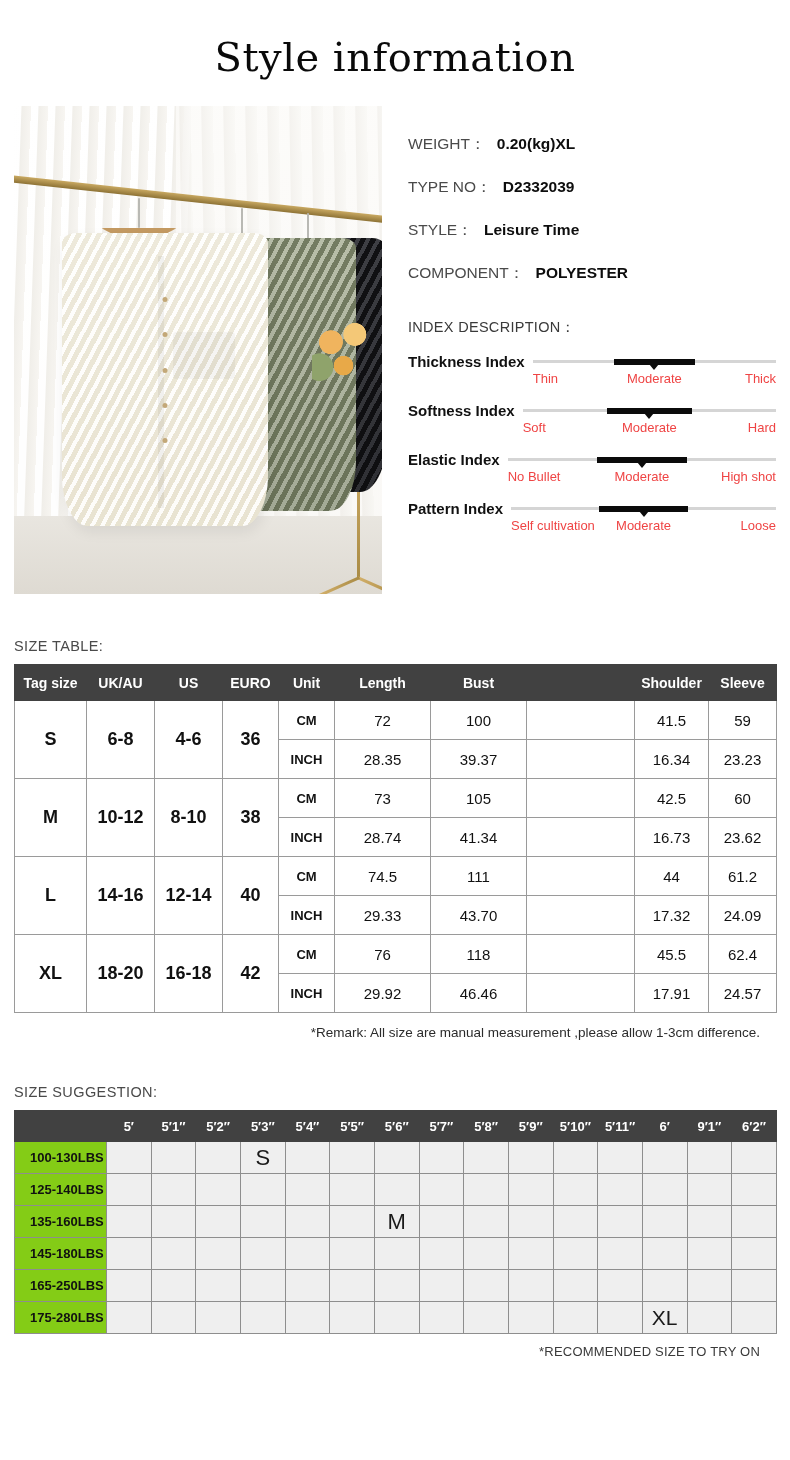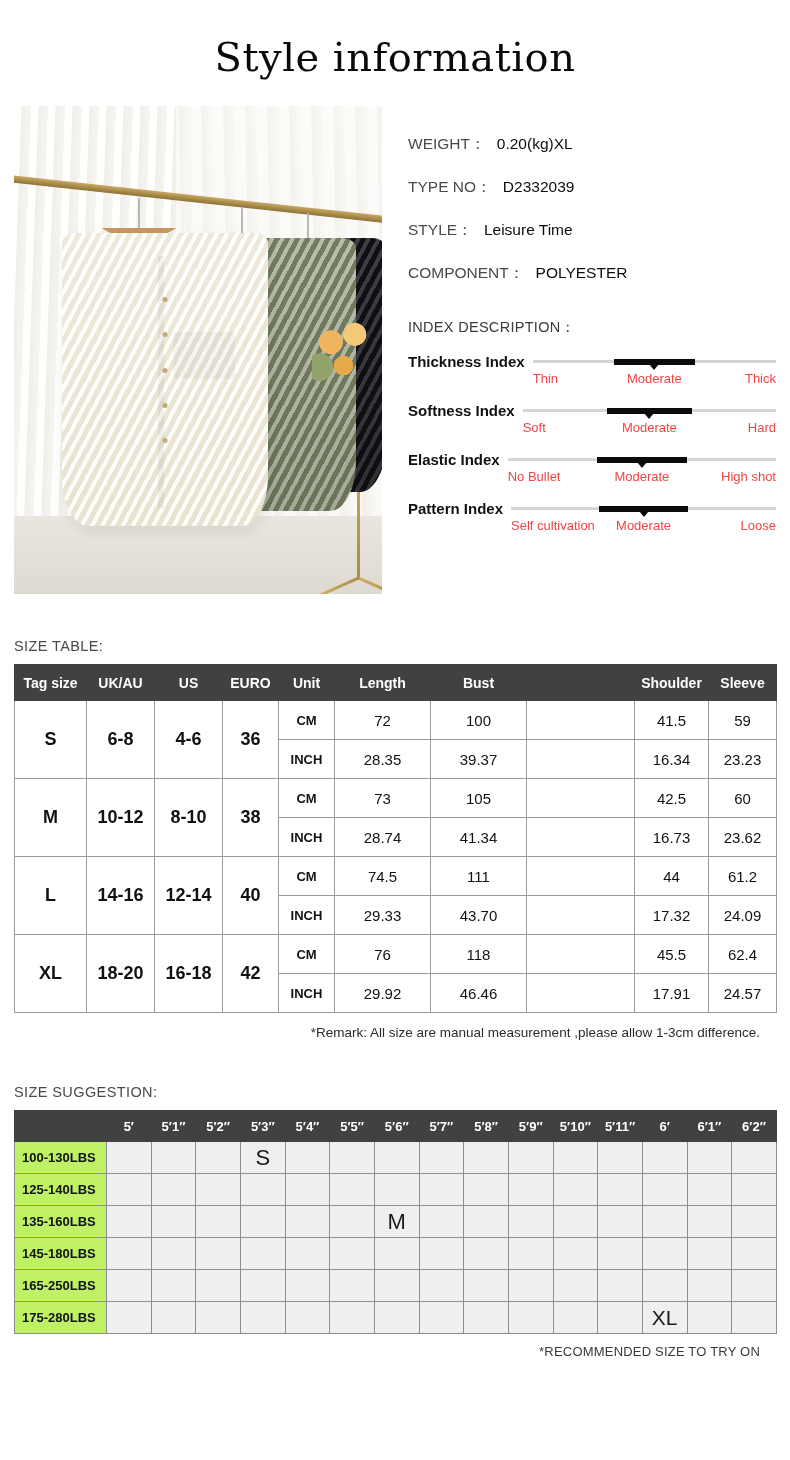--- a/index.html
+++ b/index.html
@@ -142,21 +142,21 @@
       radial-gradient(circle at 68% 30%, #f4c877 0 16%, transparent 17%),
       radial-gradient(circle at 50% 70%, #e8a948 0 15%, transparent 16%),
       radial-gradient(circle at 12% 72%, #8fa36b 0 17%, transparent 18%);
     z-index:5;
   }
 
   
   .specs { flex: 1; padding-left: 26px; padding-top: 28px; }
   .spec-row { font-size: 15.5px; margin-bottom: 22px; white-space: nowrap; }
   .spec-label { color: #4a4a4a; font-weight: 400; }
-  .spec-value { color: #0d0d0d; font-weight: 400; margin-left: 7px; margin-top: 24px; }
+  .spec-value { color: #0d0d0d; font-weight: 700; margin-left: 7px; margin-top: 24px; }
 
   .index-heading {
     font-size: 14.5px; color: #3a3a3a; letter-spacing: .3px;
     margin-top: 34px; margin-bottom: 14px;
   }
   .idx-row { display:flex; align-items:flex-start; margin-bottom: 14px; }
   .idx-name {
     font-size: 15px; font-weight: 700; color:#111;
     white-space: nowrap; padding-top: 2px;
   }
@@ -219,21 +219,21 @@
     background:#414141; color:#fff; font-weight:700; font-size:13px;
     height: 31px; border:1px solid #414141;
   }
   table.sug th.corner { }
   table.sug td {
     border: 1px solid #8e8e8e; height: 32px; text-align:center;
     background: #efefef; position: relative;
   }
   table.sug td.rowlab {
     font-weight: 700; font-size: 13px; color:#111;
-    background:#bef264; text-align:left; padding-left: 7px;
+    background:#84cc16; text-align:left; padding-left: 15px;
     border-color:#8e8e8e;
   }
   td.s0 { background:#efefef; }
   td.s1 { background:#d7d7d7; }
   td.s2 { background:#bcbcbc; }
   td.s3 { background:#9f9f9f; }
   .zone-letter {
     position:absolute; font-size: 22px; color:#1a1a1a;
     font-weight: 400;
     left: 50%; top: 50%; transform: translate(-50%,-50%);
@@ -519,21 +519,21 @@
             <th>5′3″</th>
             <th>5′4″</th>
             <th>5′5″</th>
             <th>5′6″</th>
             <th>5′7″</th>
             <th>5′8″</th>
             <th>5′9″</th>
             <th>5′10″</th>
             <th>5′11″</th>
             <th>6′</th>
-            <th>6′1″</th>
+            <th>9′1″</th>
             <th>6′2″</th>
           </tr>
         </thead>
       <tbody id="sug-body">
           <tr>
             <td class="rowlab">100-130LBS</td>
             <td class="s1"></td>
             <td class="s1"></td>
             <td class="s1"></td>
             <td class="s1">

